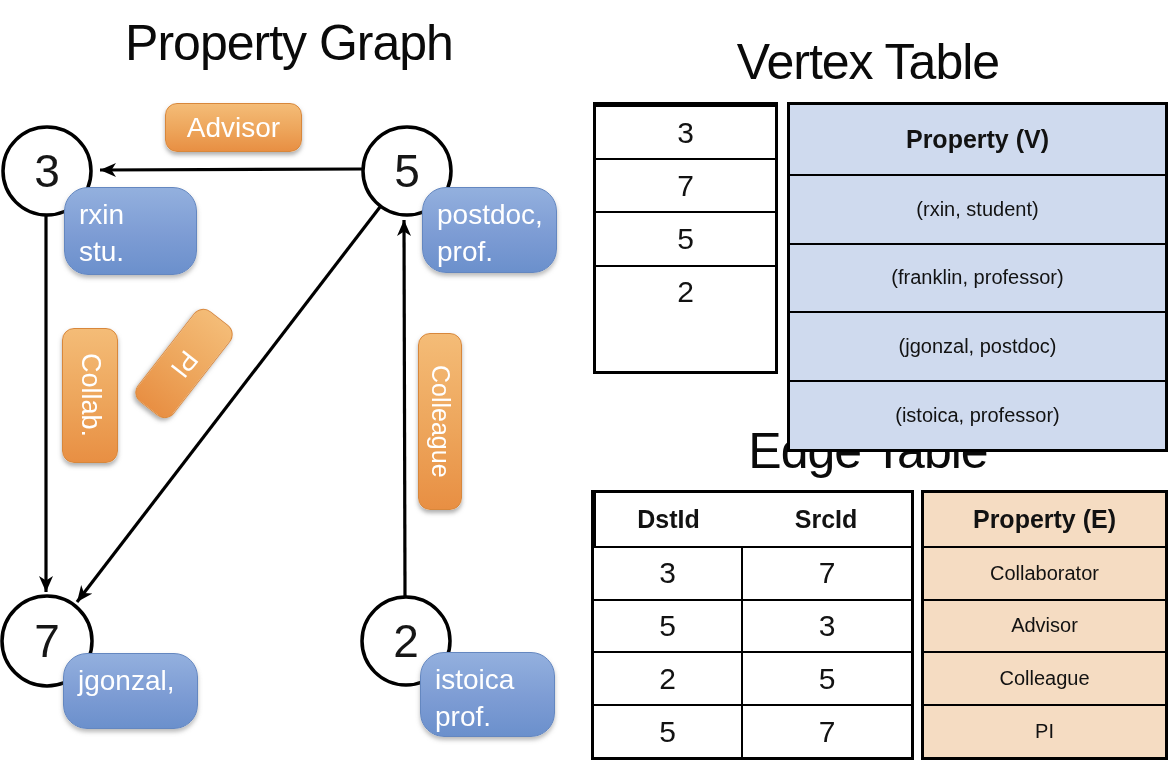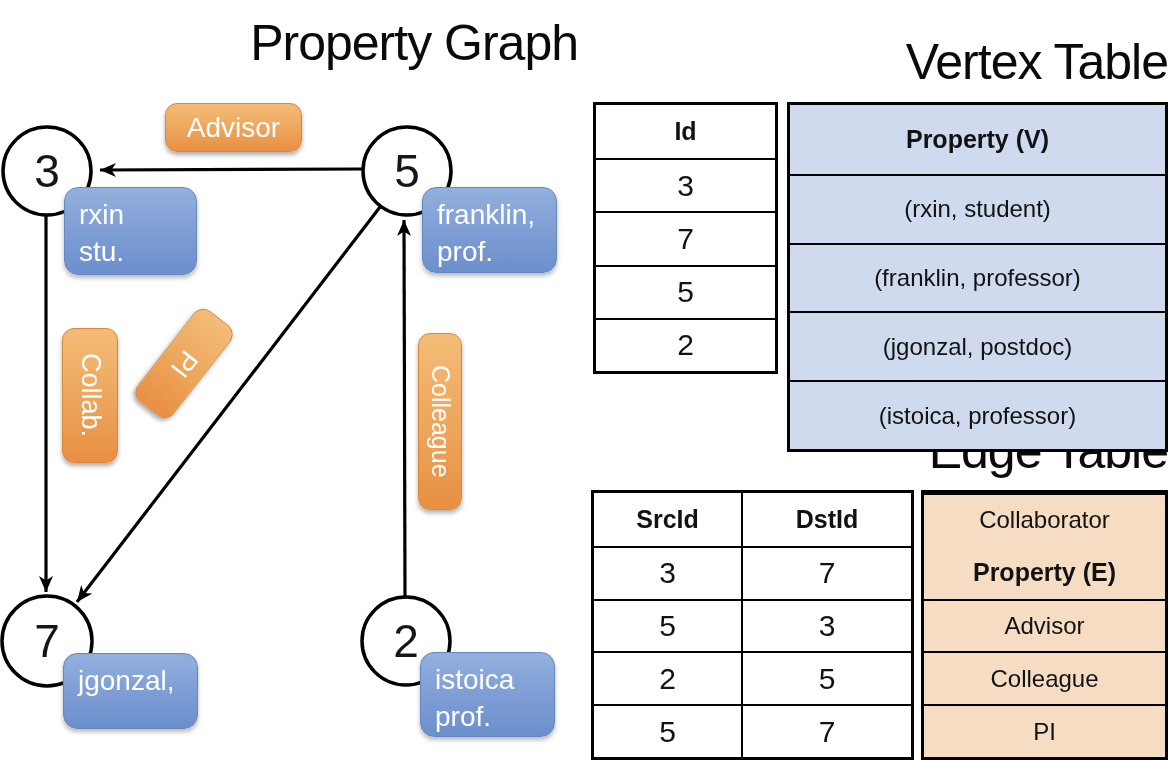--- a/index.html
+++ b/index.html
@@ -2,21 +2,21 @@
 <html><head>
 <meta charset="utf-8">
 <style>
   html,body { margin:0; padding:0; background:#ffffff; }
   .stage {
     position:relative; width:1170px; height:760px; overflow:hidden;
     background:#ffffff; font-family:"Liberation Sans", sans-serif; color:#000;
   }
   
   .big-title {
-    position:absolute; text-align:right; font-size:50px; letter-spacing:-1px;
+    position:absolute; text-align:center; font-size:50px; letter-spacing:-1px;
     color:#0a0a0a; white-space:nowrap;
   }
   #graph-title  { left:0;   top:14px;  width:578px; }
   #vtable-title { left:568px; top:14px;  width:600px;margin-top:19px; }
   #etable-title { left:568px; top:402px; width:600px;margin-top:20px; }
 
   
   #graph-svg { position:absolute; left:0; top:0; }
   .edge-line { stroke:#000; stroke-width:3.2px; fill:none; }
   .node-circle { fill:#ffffff; stroke:#000; stroke-width:3.5px; }
@@ -32,38 +32,38 @@
   .elabel.vertical { writing-mode:vertical-rl; text-orientation:mixed; }
   #elabel-advisor   { left:165px; top:103px; width:137px; height:49px;  font-size:28px; }
   #elabel-collab    { left:62px;  top:328px; width:56px;  height:135px; font-size:27px; }
   #elabel-pi        { left:161px; top:306px; width:46px;  height:115px; font-size:27px;
                       transform:rotate(38deg); }
   #elabel-colleague { left:418px; top:333px; width:44px;  height:177px; font-size:25px; }
 
   .vlabel {
     position:absolute; box-sizing:border-box;
     background:linear-gradient(180deg,#93b0de 0%, #7d9cd4 55%, #6b90cc 100%);
-    border:1px solid #6487c0; border-radius:14px; color:#ffffff;
+    border:1px solid #6487c0; border-radius:24px; color:#ffffff;
     font-size:28px; line-height:1.32; padding:9px 0 0 14px;
     box-shadow:0 3px 4px rgba(120,120,120,0.5);
   }
   #vlabel-rxin     { left:64px;  top:187px; width:133px; height:88px; }
   #vlabel-franklin { left:422px; top:187px; width:135px; height:86px; }
   #vlabel-jgonzal  { left:63px;  top:653px; width:135px; height:76px; }
   #vlabel-istoica  { left:420px; top:652px; width:135px; height:85px; }
 
   
   .ptable {
     position:absolute; display:grid; box-sizing:border-box;
     border:3px solid #000; background:#fff;
   }
   .ptable .cell {
     display:flex; align-items:center; justify-content:center;
     box-sizing:border-box; border-top:2px solid #000;
-    font-size:24px; color:#121212; white-space:nowrap;
+    font-size:20px; color:#121212; white-space:nowrap;
   }
   .ptable .cell.first-row { border-top:none; }
   .ptable .cell.col-sep { border-left:2px solid #000; }
   .ptable .cell.header { font-weight:bold; font-size:25px; }
   .ptable .cell.num { font-size:30px; }
   .fill-blue  { background:#cfdaee; }
   .fill-peach { background:#f5dcc2; }
 
   #vtable-id   { left:593px; top:102px; width:185px; height:272px;
                  grid-template-rows:repeat(5,1fr); }
@@ -108,61 +108,60 @@
   <div class="elabel" id="elabel-advisor">Advisor</div>
   <div class="elabel vertical" id="elabel-collab">Collab.</div>
   <div class="elabel vertical" id="elabel-pi">PI</div>
   <div class="elabel vertical" id="elabel-colleague">Colleague</div>
 
   <div class="vlabel" id="vlabel-rxin">
     <div>rxin</div>
     <div>stu.</div>
   </div>
   <div class="vlabel" id="vlabel-franklin">
-    <div>franklin,</div>
+    <div>postdoc,</div>
     <div>prof.</div>
   </div>
   <div class="vlabel" id="vlabel-jgonzal">
     <div>jgonzal,</div>
   </div>
   <div class="vlabel" id="vlabel-istoica">
     <div>istoica</div>
     <div>prof.</div>
   </div>
 
   <div class="ptable" id="vtable-id">
-    <div class="cell header first-row">Id</div>
     <div class="cell num">3</div>
     <div class="cell num">7</div>
     <div class="cell num">5</div>
     <div class="cell num">2</div>
   </div>
 
   <div class="ptable" id="vtable-prop">
     <div class="cell header first-row fill-blue">Property (V)</div>
     <div class="cell fill-blue">(rxin, student)</div>
     <div class="cell fill-blue">(franklin, professor)</div>
     <div class="cell fill-blue">(jgonzal, postdoc)</div>
     <div class="cell fill-blue">(istoica, professor)</div>
   </div>
 
   <div class="ptable" id="etable-ids">
+    <div class="cell header first-row col-sep">DstId</div>
     <div class="cell header first-row">SrcId</div>
-    <div class="cell header first-row col-sep">DstId</div>
     <div class="cell num">3</div>
     <div class="cell num col-sep">7</div>
     <div class="cell num">5</div>
     <div class="cell num col-sep">3</div>
     <div class="cell num">2</div>
     <div class="cell num col-sep">5</div>
     <div class="cell num">5</div>
     <div class="cell num col-sep">7</div>
   </div>
 
   <div class="ptable" id="etable-prop">
+    <div class="cell header first-row fill-peach">Property (E)</div>
     <div class="cell fill-peach">Collaborator</div>
-    <div class="cell header first-row fill-peach">Property (E)</div>
     <div class="cell fill-peach">Advisor</div>
     <div class="cell fill-peach">Colleague</div>
     <div class="cell fill-peach">PI</div>
   </div>
 
 </div>
 
 </body></html>

